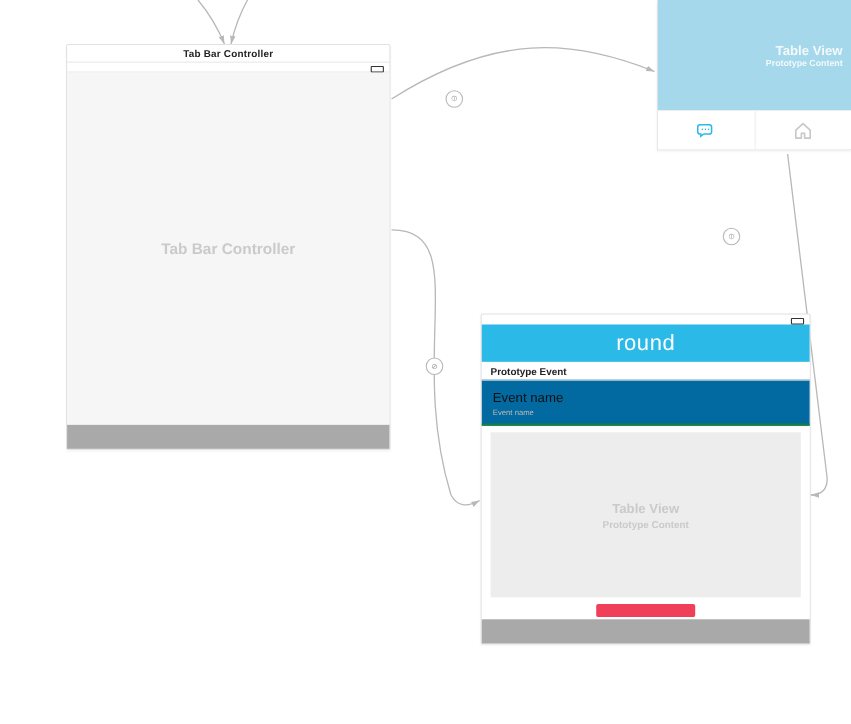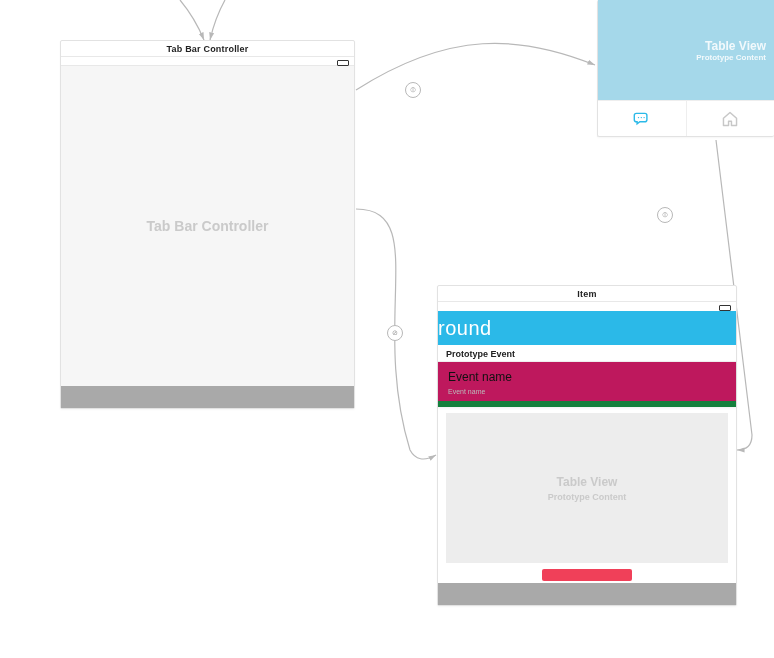--- a/index.html
+++ b/index.html
@@ -72,41 +72,41 @@
   }
   .tabbar-footer {
     height: 22px;
     background: #a9a9a9;
     width: 100%;
   }
   .item-scene .nav-bar {
     height: 34px;
     display: flex;
     align-items: center;
-    justify-content: flex-start;
+    justify-content: center;
     color: #fff;
     font-size: 20px;
     font-weight: 400;
     letter-spacing: .5px;
   }
   .item-body {
     background: #ffffff;
   }
   .proto-label {
     font-size: 9px;
     color: #222;
     padding: 4px 8px 2px;
     font-weight: 600;
   }
   .cell {
     border-top: 1px solid #eee;
-    border-bottom: 6px solid #15803d;
+    border-bottom: 2px solid #15803d;
     padding: 8px 10px 6px;
     box-shadow: 0 1px 2px rgba(0,0,0,0.06);
-    background: #be185d;
+    background: #0369a1;
   }
   .cell-title {
     font-size: 12px;
     color: #111;
     font-weight: 500;
     margin-bottom: 4px;
   }
   .cell-sub {
     font-size: 7px;
     color: #bbb;
@@ -224,21 +224,20 @@
   <div class="scene tabbar-scene" style="left:60px; top:40px; width:295px;">
     <div class="scene-title">Tab Bar Controller</div>
     <div class="status-bar"></div>
     <div class="scene-body tabbar-body">
       <div class="tabbar-placeholder">Tab Bar Controller</div>
     </div>
     <div class="tabbar-footer"></div>
   </div>
 
   <div class="scene item-scene" style="left:437px; top:285px; width:300px;">
-    <div class="scene-title">Item</div>
     <div class="status-bar"></div>
     <div class="nav-bar" style="background: rgb(43, 185, 232);">
       <span>round</span>
     </div>
     <div class="item-body">
       <div class="proto-label">Prototype Event</div>
       <div class="cell">
         <div class="cell-title">Event name</div>
         <div class="cell-sub">Event name</div>
       </div>

